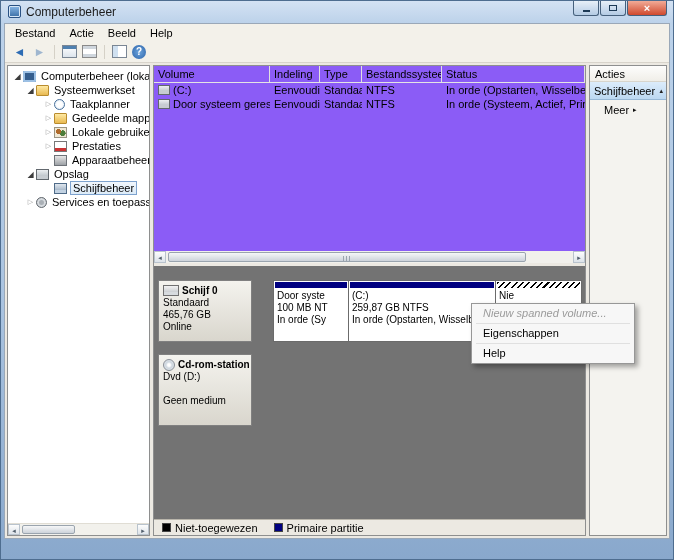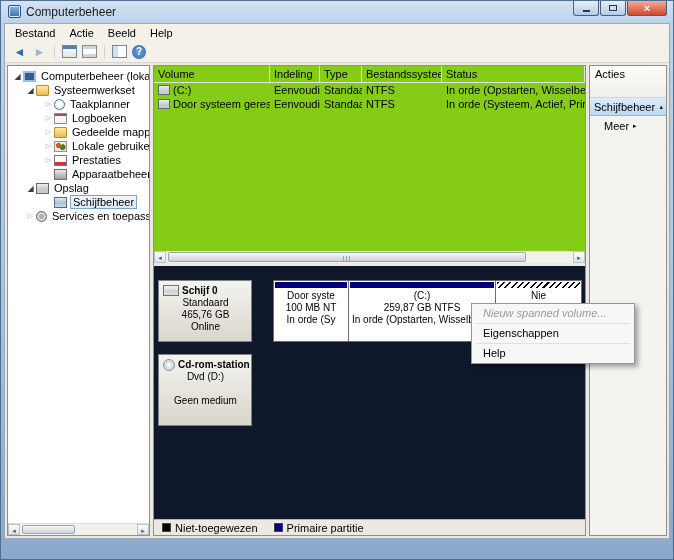--- a/index.html
+++ b/index.html
@@ -80,33 +80,33 @@
   .sb-track { flex:1; position:relative; }
   .sb-thumb { position:absolute; top:1px; bottom:1px; background:linear-gradient(#f6f7f8,#cdd3da);
     border:1px solid #9aa4ae; border-radius:2px; }
   .thumb-tree { left:2px; width:45%; }
   .thumb-mid  { left:2px; width:88%; }
   .grip { position:absolute; left:50%; top:3px; width:8px; height:5px; margin-left:-4px;
     background:repeating-linear-gradient(90deg,#9aa4ae 0 1px,rgba(0,0,0,0) 1px 3px); }
 
   
   .mid-panel { flex:1; min-width:0; border:1px solid #8e8f8f; background:#fff; display:flex; flex-direction:column; }
-  .volume-list { height:185px; flex:none; background:#84cc16; overflow:hidden; }
+  .volume-list { height:185px; flex:none; background:#8b5cf6; overflow:hidden; }
   .vl-header, .vl-row { display:flex; align-items:center; }
   .vl-header { height:17px; border-bottom:1px solid #e4e4e4; }
   .vl-header .vl-cell { border-right:1px solid #e0e0e0; height:100%; line-height:16px; }
   .vl-row { height:14px; }
   .vl-cell { padding-left:4px; white-space:nowrap; overflow:hidden; flex:none; display:flex; align-items:center; }
   .c-vol { width:116px; } .c-ind { width:50px; } .c-type { width:42px; } .c-fs { width:80px; }
   .c-status { flex:1; min-width:0; }
   .vl-row .ticon { width:12px; height:10px; margin-right:3px; }
 
   .splitter { height:3px; background:#ece9e2; flex:none; }
 
-  .graphic-view { flex:1; background:#0f172a; position:relative; overflow:hidden;text-align:center; }
+  .graphic-view { flex:1; background:#737373; position:relative; overflow:hidden; }
   .disk-row { display:flex; margin:14px 3px 0 4px; }
   .disk-row.cd { margin-top:12px; }
   .disk-hdr { width:94px; flex:none; height:62px; border:1px solid #808080;
     background:linear-gradient(#f4f3ee,#d9d6cd); padding:3px 3px 0 4px; overflow:hidden; }
   .disk-hdr.tall { height:72px; }
   .dh-name { font-weight:bold; font-size:10px; display:flex; align-items:center; gap:3px; line-height:13px; white-space:nowrap; }
   .dh-line { font-size:10px; line-height:12px; white-space:nowrap; }
   .dh-line.media { margin-top:12px; }
   .partition { height:62px; border:1px solid #6b6b6b; margin-left:-1px; background:#fff; overflow:hidden; }
   .pw1 { width:76px; flex:none;margin-left:21px; } .pw2 { width:148px; flex:none; } .pw3 { flex:1; min-width:0; }
@@ -118,21 +118,21 @@
   .legend { height:16px; flex:none; background:#ece9e2; border-top:1px solid #b9b5ab;
     display:flex; align-items:center; gap:16px; padding-left:8px; }
   .lg-item { display:flex; align-items:center; gap:4px; }
   .lg-swatch { width:9px; height:9px; border:1px solid #444; display:inline-block; }
   .sw-unalloc { background:var(--unallocated,#000); }
   .sw-primary { background:var(--primary-partition,#000080); }
 
   
   .actions-panel { width:78px; flex:none; border:1px solid #8e8f8f; background:#f4f3ef;
     display:flex; flex-direction:column; }
-  .actions-title { height:32px; line-height:17px; padding-left:5px;
+  .actions-title { height:16px; line-height:17px; padding-left:5px;
     background:linear-gradient(#fdfdfc,#f0eee8); border-bottom:1px solid #d8d5cc; }
   .action-section { height:18px; display:flex; align-items:center; padding:0 3px 0 4px;
     background:linear-gradient(#dcecfb,#bcd8f1); border-bottom:1px solid #98b9d7; cursor:default; }
   .asec-label { flex:1; overflow:hidden; white-space:nowrap; }
   .asec-arrow { font-size:7px; color:#222; }
   .action-more { margin-top:4px; padding-left:14px; display:flex; align-items:center; gap:4px; cursor:default; }
   .more-arrow { font-size:7px; color:#111; }
 
   
   .context-menu { position:absolute; left:470px; top:302px; width:164px; z-index:50;
@@ -195,25 +195,20 @@
           <span class="ticon i-folder"></span>
           <span class="tlabel">Systeemwerkset</span>
         </div>
         <div class="tree-item lvl2">
           <span class="exp">▷</span>
           <span class="ticon i-clock"></span>
           <span class="tlabel">Taakplanner</span>
         </div>
         <div class="tree-item lvl2">
           <span class="exp">▷</span>
-          <span class="ticon i-log"></span>
-          <span class="tlabel">Logboeken</span>
-        </div>
-        <div class="tree-item lvl2">
-          <span class="exp">▷</span>
           <span class="ticon i-folder"></span>
           <span class="tlabel">Gedeelde mappen</span>
         </div>
         <div class="tree-item lvl2">
           <span class="exp">▷</span>
           <span class="ticon i-users"></span>
           <span class="tlabel">Lokale gebruikers en gr</span>
         </div>
         <div class="tree-item lvl2">
           <span class="exp">▷</span>

